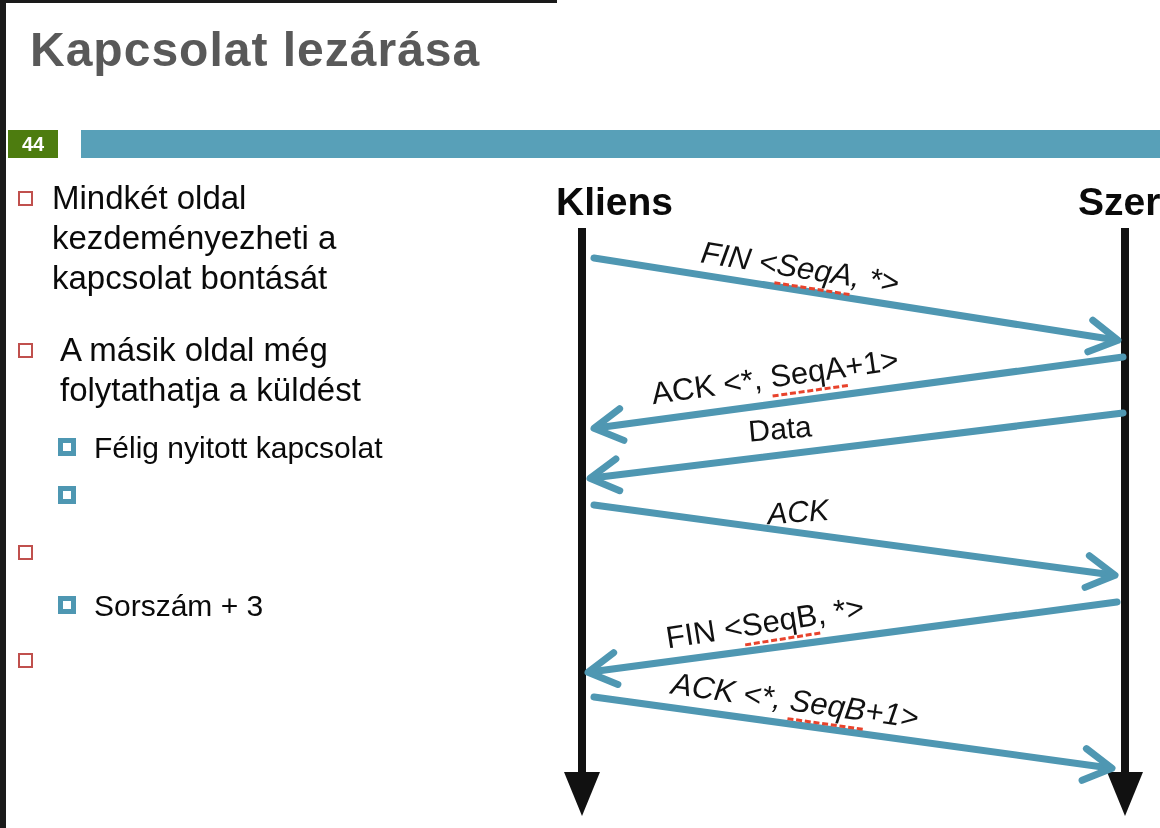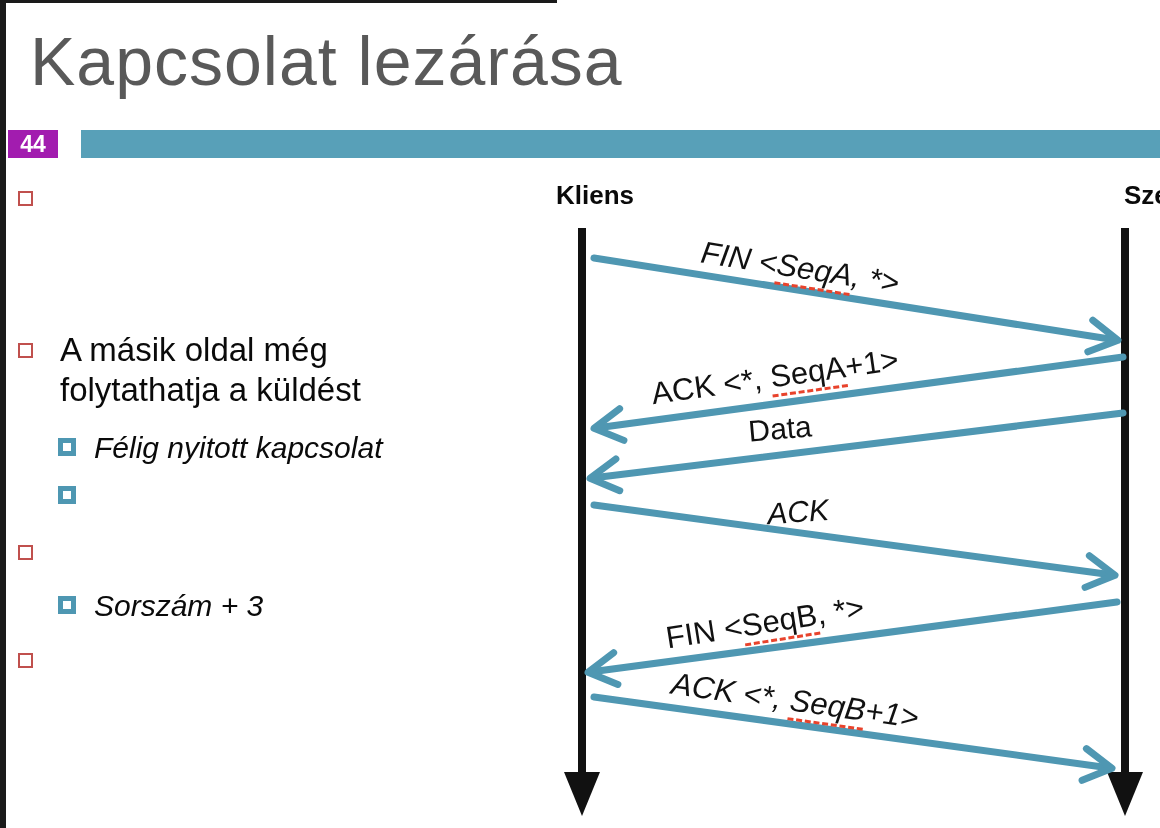--- a/index.html
+++ b/index.html
@@ -2,53 +2,56 @@
 <html><head>
 <meta charset="utf-8">
 <style>
   html,body{margin:0;padding:0;background:#fff;}
   .slide{position:relative;width:1160px;height:828px;background:#ffffff;overflow:hidden;
          font-family:"Liberation Sans", sans-serif;color:#0a0a0a;}
   
   .left-bar{position:absolute;left:0;top:0;width:6px;height:828px;background:#1a1a1a;}
   .top-line{position:absolute;left:0;top:0;width:557px;height:3px;background:#1a1a1a;}
   
-  .title{position:absolute;left:30px;top:22px;font-size:68px;font-weight:400;
+  .title{position:absolute;left:30px;top:22px;font-size:48px;font-weight:700;
          color:#595959;letter-spacing:1px;white-space:nowrap;}
   
-  .badge{position:absolute;left:8px;top:130px;width:50px;height:28px;background:#a21caf;
-         color:#ffffff;font-size:23px;font-weight:700;display:flex;align-items:center;justify-content:center;}
+  .badge{position:absolute;left:8px;top:130px;width:50px;height:28px;background:#4d7c0f;
+         color:#ffffff;font-size:20px;font-weight:700;display:flex;align-items:center;justify-content:center;}
   .accent-bar{position:absolute;left:81px;top:130px;width:1079px;height:28px;background:#58a0b8;}
   
   .bullet{position:absolute;white-space:pre-line;}
   .b-l1{font-size:33px;line-height:40px;left:52px;}
-  .b-l2{font-size:30px;line-height:36px;left:94px;font-style:italic;}
+  .b-l2{font-size:30px;line-height:36px;left:94px;}
   .marker1{position:absolute;width:11px;height:11px;border:2px solid #c0504d;background:#fff;}
   .marker2{position:absolute;width:8px;height:8px;border:5px solid #4e97b2;background:#fff;}
   .italic{font-style:italic;}
   
-  .lifeline-label{position:absolute;top:180px;font-size:26px;font-weight:700;white-space:nowrap;}
+  .lifeline-label{position:absolute;top:180px;font-size:39px;font-weight:700;white-space:nowrap;}
   .diagram-svg{position:absolute;left:0;top:0;width:1160px;height:828px;}
   .msg{position:absolute;font-size:31px;text-align:center;white-space:nowrap;color:#111;}
   .msg .mark{border-bottom:3px dashed #e8432c;padding-bottom:0px;}
 </style>
 </head>
 <body>
 
 <div class="slide">
 
   <div class="left-bar"></div>
   <div class="top-line"></div>
 
   <h1 class="title" style="margin:0;">Kapcsolat lezárása</h1>
 
   <div class="badge">44</div>
   <div class="accent-bar"></div>
 
   <span class="marker1" style="left:18px;top:191px;"></span>
+  <div class="bullet b-l1" style="top:178px;">Mindkét oldal
+kezdeményezheti a
+kapcsolat bontását</div>
 
   <span class="marker1" style="left:18px;top:343px;"></span>
   <div class="bullet b-l1" style="top:330px;margin-left:8px;">A másik oldal még
 folytathatja a küldést</div>
 
   <span class="marker2" style="left:58px;top:438px;"></span>
   <div class="bullet b-l2" style="top:430px;">Félig nyitott kapcsolat</div>
 
   <span class="marker2" style="left:58px;top:486px;"></span>
 

